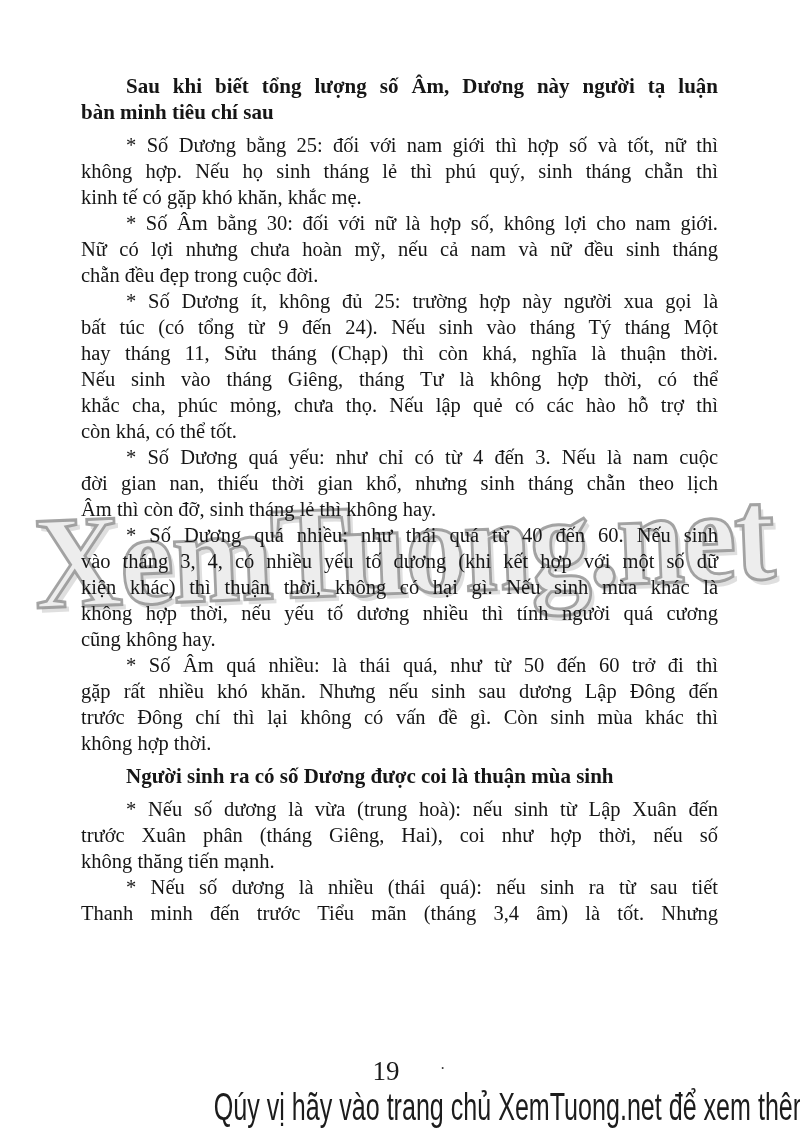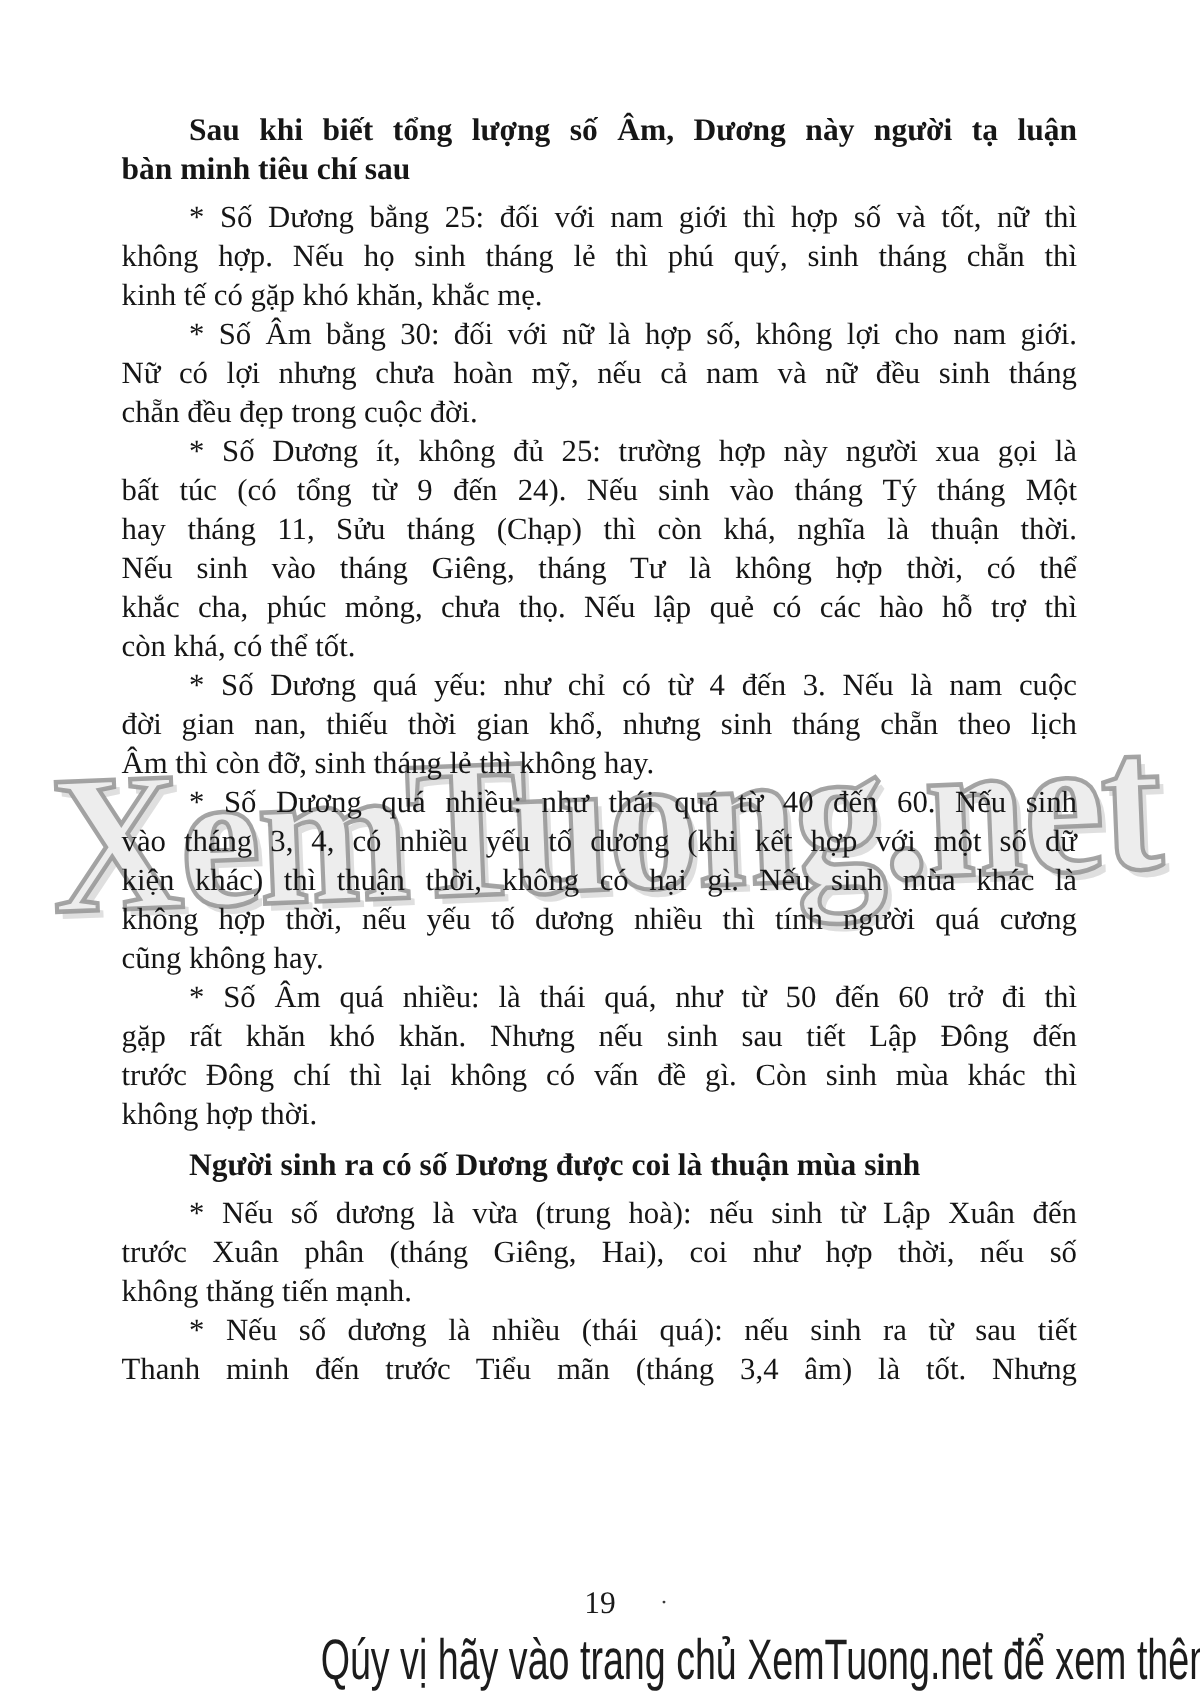--- a/index.html
+++ b/index.html
@@ -47,24 +47,24 @@
   }
   .block{margin:0;}
   .block.heading{font-weight:bold;font-size:21px;margin-top:7px;margin-bottom:7px;}
   .line{min-height:26px;text-align:justify;}
   .line.just{text-align-last:justify;}
   .line.nojust{text-align-last:left;}
   .line.indent{text-indent:45px;}
 
   .pagenum{
     position:absolute;
-    left:378px;top:1056px;
+    left:364px;top:1056px;
     width:44px;
     z-index:2;
-    font-size:21px;
+    font-size:27px;
     color:#1a1a1a;
     text-align:center;
   }
   .pagenum-dot{
     position:absolute;
     left:440px;top:1060px;
     z-index:2;
     font-size:16px;
     color:#3a3a3a;
   }
@@ -126,21 +126,21 @@
       </div>
       <div class="block para">
         <div class="line just indent">* Số Dương quá nhiều: như thái quá từ 40 đến 60. Nếu sinh</div>
         <div class="line just">vào tháng 3, 4, có nhiều yếu tố dương (khi kết hợp với một số dữ</div>
         <div class="line just">kiện khác) thì thuận thời, không có hại gì. Nếu sinh mùa khác là</div>
         <div class="line just">không hợp thời, nếu yếu tố dương nhiều thì tính người quá cương</div>
         <div class="line nojust">cũng không hay.</div>
       </div>
       <div class="block para">
         <div class="line just indent">* Số Âm quá nhiều: là thái quá, như từ 50 đến 60 trở đi thì</div>
-        <div class="line just">gặp rất khăn khó khăn. Nhưng nếu sinh sau tiết Lập Đông đến</div>
+        <div class="line just">gặp rất nhiều khó khăn. Nhưng nếu sinh sau dương Lập Đông đến</div>
         <div class="line just">trước Đông chí thì lại không có vấn đề gì. Còn sinh mùa khác thì</div>
         <div class="line nojust">không hợp thời.</div>
       </div>
       <div class="block heading">
         <div class="line nojust indent">Người sinh ra có số Dương được coi là thuận mùa sinh</div>
       </div>
       <div class="block para">
         <div class="line just indent">* Nếu số dương là vừa (trung hoà): nếu sinh từ Lập Xuân đến</div>
         <div class="line just">trước Xuân phân (tháng Giêng, Hai), coi như hợp thời, nếu số</div>
         <div class="line nojust">không thăng tiến mạnh.</div>

